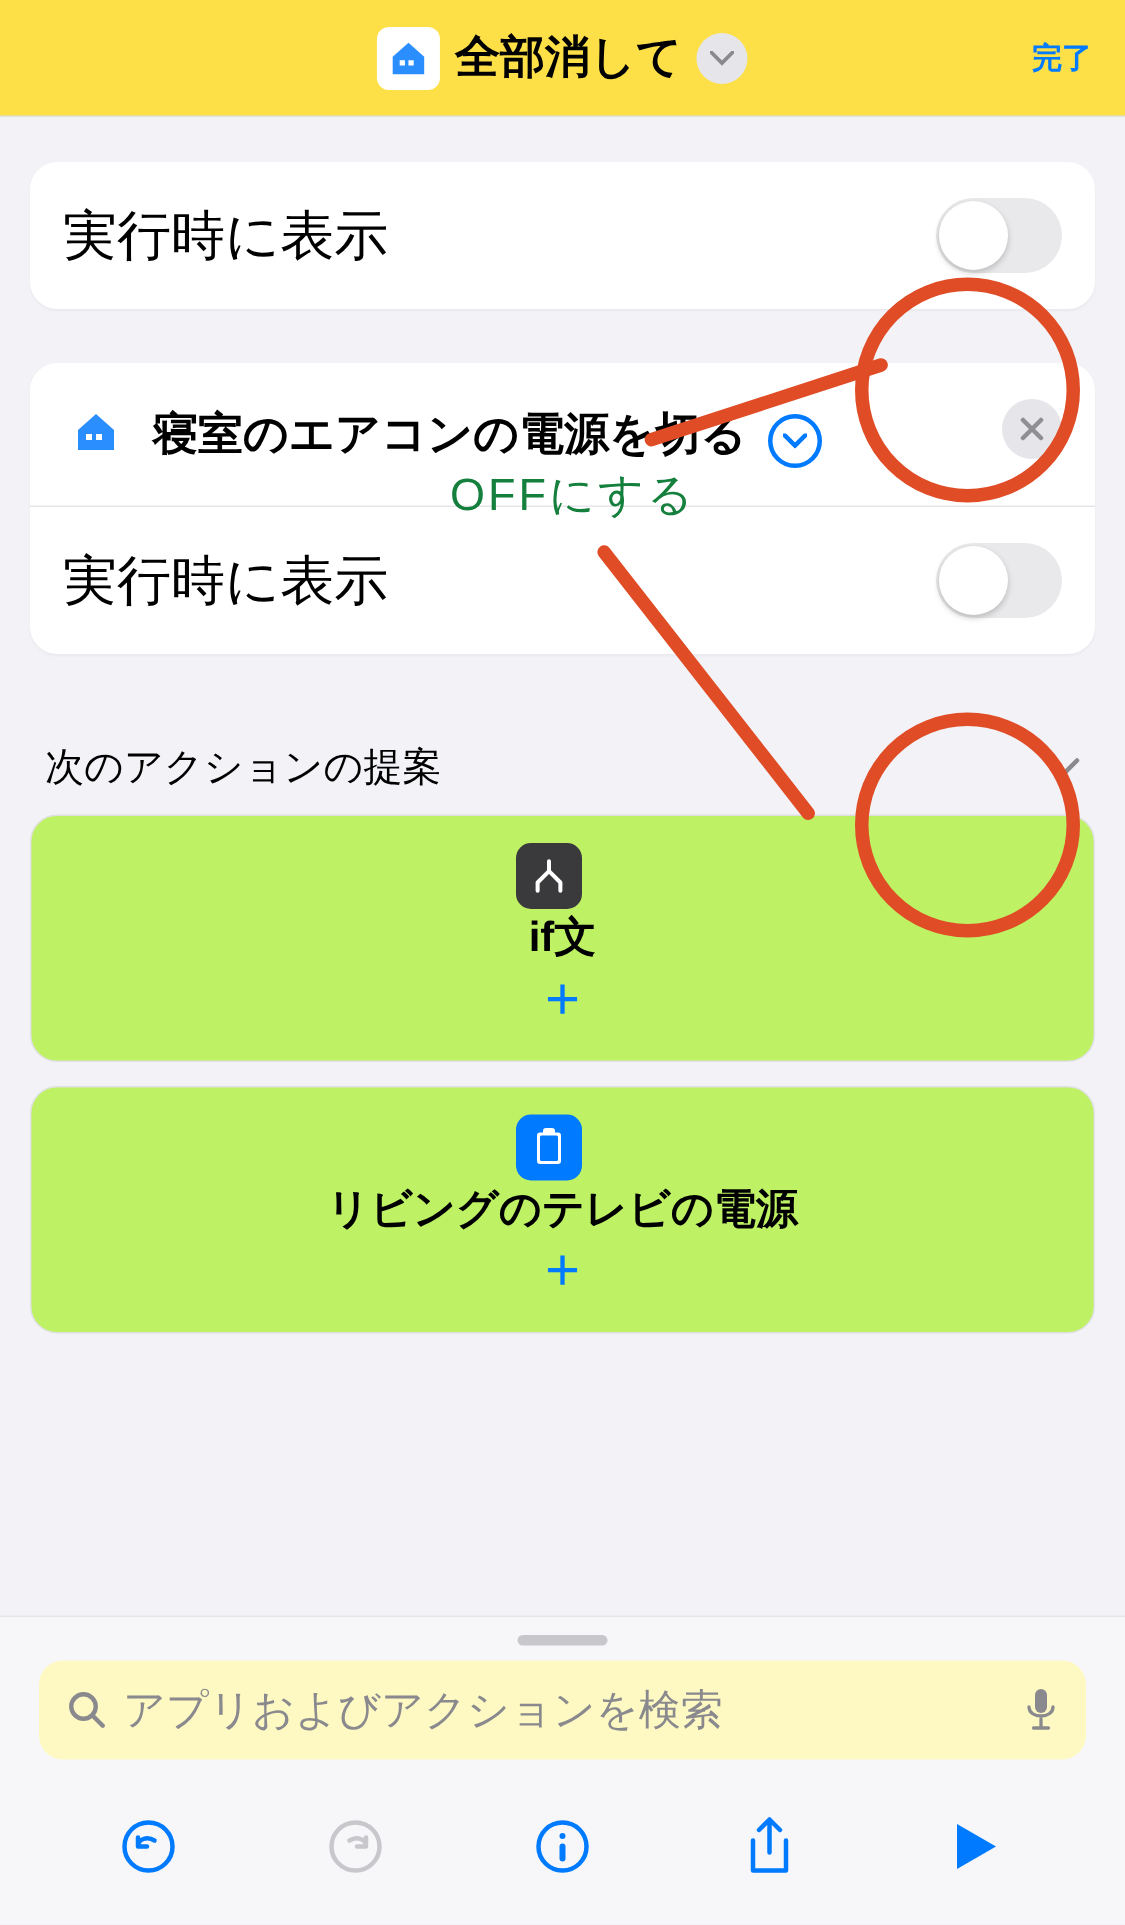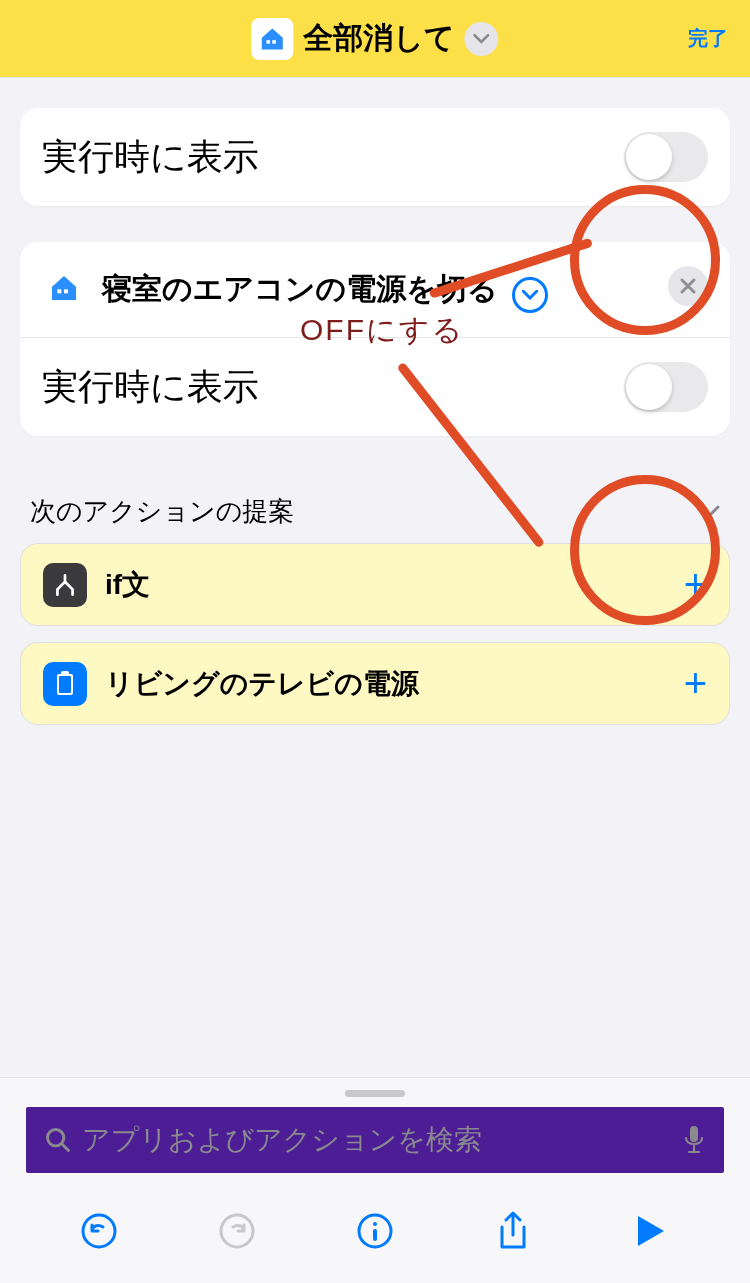--- a/index.html
+++ b/index.html
@@ -160,27 +160,28 @@
       align-items: center;
       justify-content: space-between;
       padding: 22px 10px 14px 10px;
     }
     .suggestions-title {
       font-size: 26px;
       color: #000000;
       font-weight: 500;
     }
     .suggestion-item {
-      background: #fef9c3;
+      background: #bef264;
       border: 1px solid #e0e0e0;
       border-radius: 18px;
       display: flex;
       align-items: center;
       padding: 18px 22px;
       margin-bottom: 16px;
+      flex-direction: column;
     }
     .suggestion-icon {
       width: 44px;
       height: 44px;
       border-radius: 10px;
       display: flex;
       align-items: center;
       justify-content: center;
       margin-right: 18px;
     }
@@ -211,22 +212,22 @@
     }
     .grabber {
       width: 60px;
       height: 7px;
       background: #c7c7cc;
       border-radius: 4px;
       margin: 12px auto 10px;
     }
     .search-bar {
       margin: 0 26px 18px;
-      background: #4c1d95;
-      border-radius: 2px;
+      background: #fef9c3;
+      border-radius: 16px;
       height: 66px;
       display: flex;
       align-items: center;
       padding: 0 18px;
     }
     .search-placeholder {
       font-size: 28px;
       color: #8a8a8e;
       flex: 1;
       margin-left: 10px;
@@ -253,21 +254,21 @@
     .annotation-line {
       position: absolute;
       background: #e04c26;
       height: 9px;
       border-radius: 5px;
       transform-origin: left center;
       pointer-events: none;
     }
     .annotation-text {
       position: absolute;
-      color: #7f1d1d;
+      color: #15803d;
       font-size: 30px;
       font-weight: 500;
       pointer-events: none;
       letter-spacing: 2px;
     }
     .title-wrap {
       display: flex;
       align-items: flex-start;
       flex: 1;
       flex-wrap: wrap;

